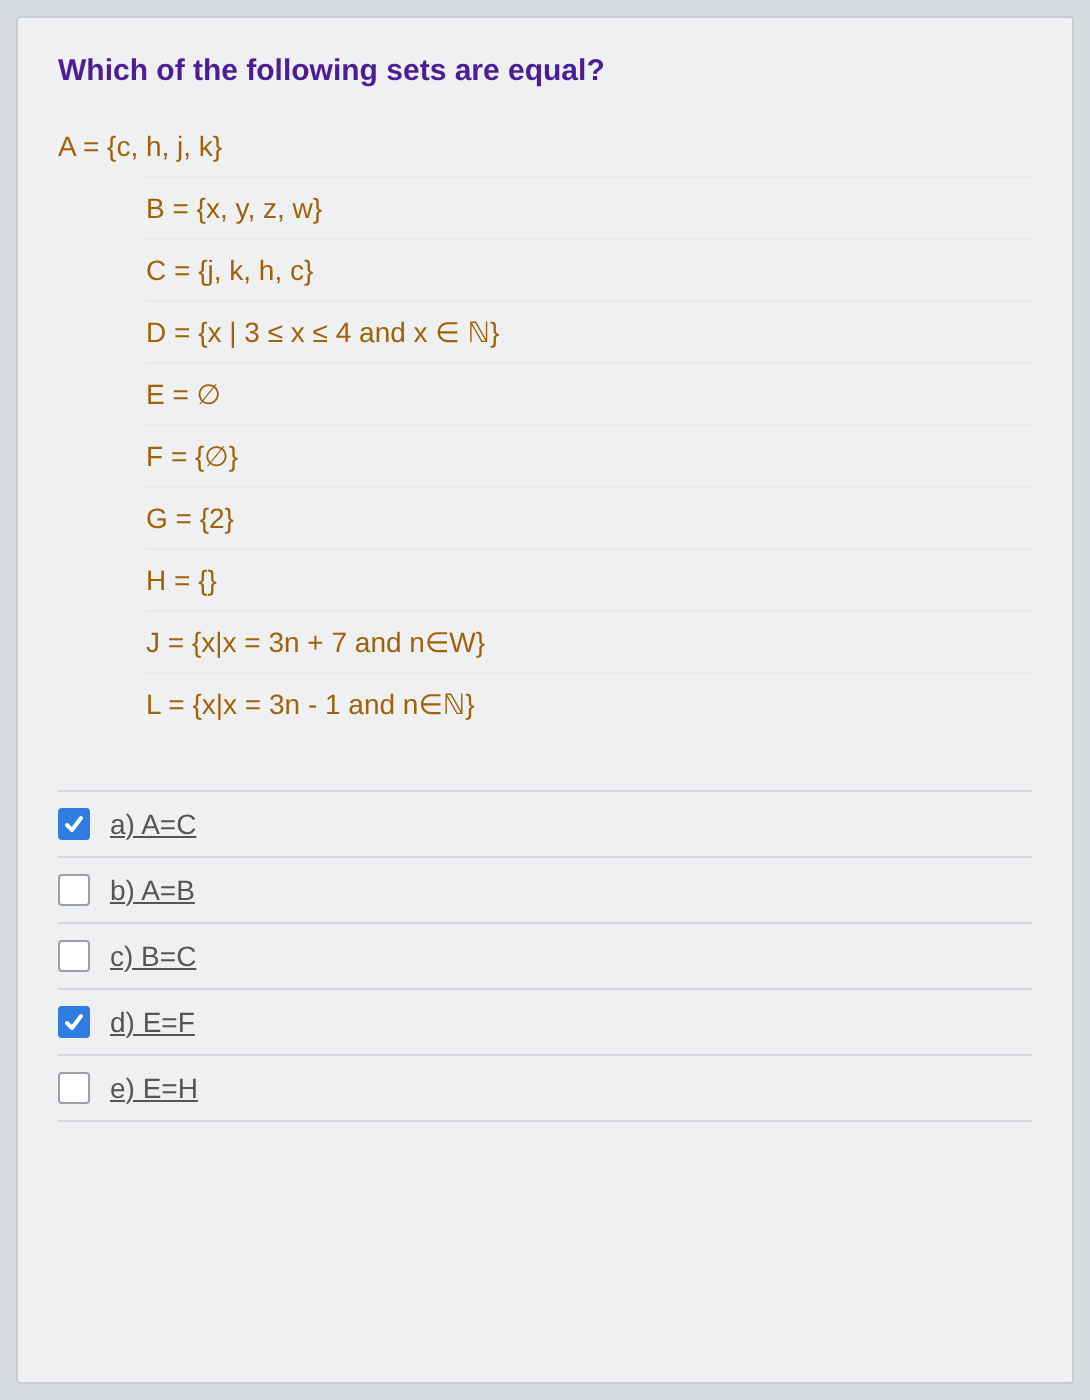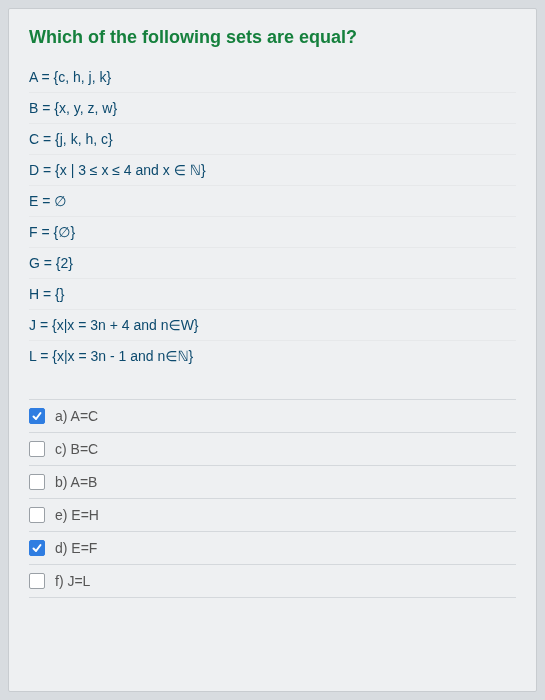--- a/index.html
+++ b/index.html
@@ -12,43 +12,45 @@
   }
   .card {
     margin: 8px;
     background: #eef0f2;
     border: 1px solid #c8ccd0;
     border-radius: 2px;
     padding: 18px 20px 12px 20px;
     height: 684px;
   }
   .question-title {
-    font-size: 18px;
+    font-size: 15px;
     font-weight: bold;
-    color: #15803d;
+    color: #4c1d95;
     margin-bottom: 14px;
   }
   .stmt {
     font-size: 14px;
-    color: #0c4a6e;
+    color: #a16207;
     padding: 7px 0;
   }
   .stmt + .stmt {
     border-top: 1px solid rgba(0,0,0,0.03);
+    margin-left: 44px;
   }
   .spacer {
     height: 28px;
   }
   .option-row {
     display: flex;
     align-items: center;
     padding: 8px 0;
     border-bottom: 1px solid #d4d8dc;
     font-size: 14px;
     color: #555;
+    text-decoration: underline;
   }
   .option-row:first-of-type {
     border-top: 1px solid #d4d8dc;
   }
   .cb {
     width: 16px;
     height: 16px;
     border: 1px solid #9aa0a6;
     border-radius: 2px;
     background: #fff;
@@ -74,52 +76,48 @@
   <div class="question-title">Which of the following sets are equal?</div>
 
   <div class="stmt">A = {c, h, j, k}</div>
   <div class="stmt">B = {x, y, z, w}</div>
   <div class="stmt">C = {j, k, h, c}</div>
   <div class="stmt">D = {x | 3 ≤ x ≤ 4 and x ∈ ℕ}</div>
   <div class="stmt">E = ∅</div>
   <div class="stmt">F = {∅}</div>
   <div class="stmt">G = {2}</div>
   <div class="stmt">H = {}</div>
-  <div class="stmt">J = {x|x = 3n + 4 and n∈W}</div>
+  <div class="stmt">J = {x|x = 3n + 7 and n∈W}</div>
   <div class="stmt">L = {x|x = 3n - 1 and n∈ℕ}</div>
 
   <div class="spacer"></div>
 
   <div id="options-container">
       <div class="option-row">
         <span class="cb checked">
           <svg width="10" height="10" viewBox="0 0 10 10" fill="none" stroke="#fff" stroke-width="2" stroke-linecap="round" stroke-linejoin="round">
             <path d="M1.5 5.5 L4 8 L8.5 2"></path>
           </svg>
         </span>
         <span class="option-label">a) A=C</span>
       </div>
       <div class="option-row">
         <span class="cb"></span>
-        <span class="option-label">c) B=C</span>
-      </div>
-      <div class="option-row">
-        <span class="cb"></span>
         <span class="option-label">b) A=B</span>
       </div>
       <div class="option-row">
         <span class="cb"></span>
-        <span class="option-label">e) E=H</span>
+        <span class="option-label">c) B=C</span>
       </div>
       <div class="option-row">
         <span class="cb checked">
           <svg width="10" height="10" viewBox="0 0 10 10" fill="none" stroke="#fff" stroke-width="2" stroke-linecap="round" stroke-linejoin="round">
             <path d="M1.5 5.5 L4 8 L8.5 2"></path>
           </svg>
         </span>
         <span class="option-label">d) E=F</span>
       </div>
       <div class="option-row">
         <span class="cb"></span>
-        <span class="option-label">f) J=L</span>
+        <span class="option-label">e) E=H</span>
       </div>
     </div>
 </div>
 
 </body></html>

